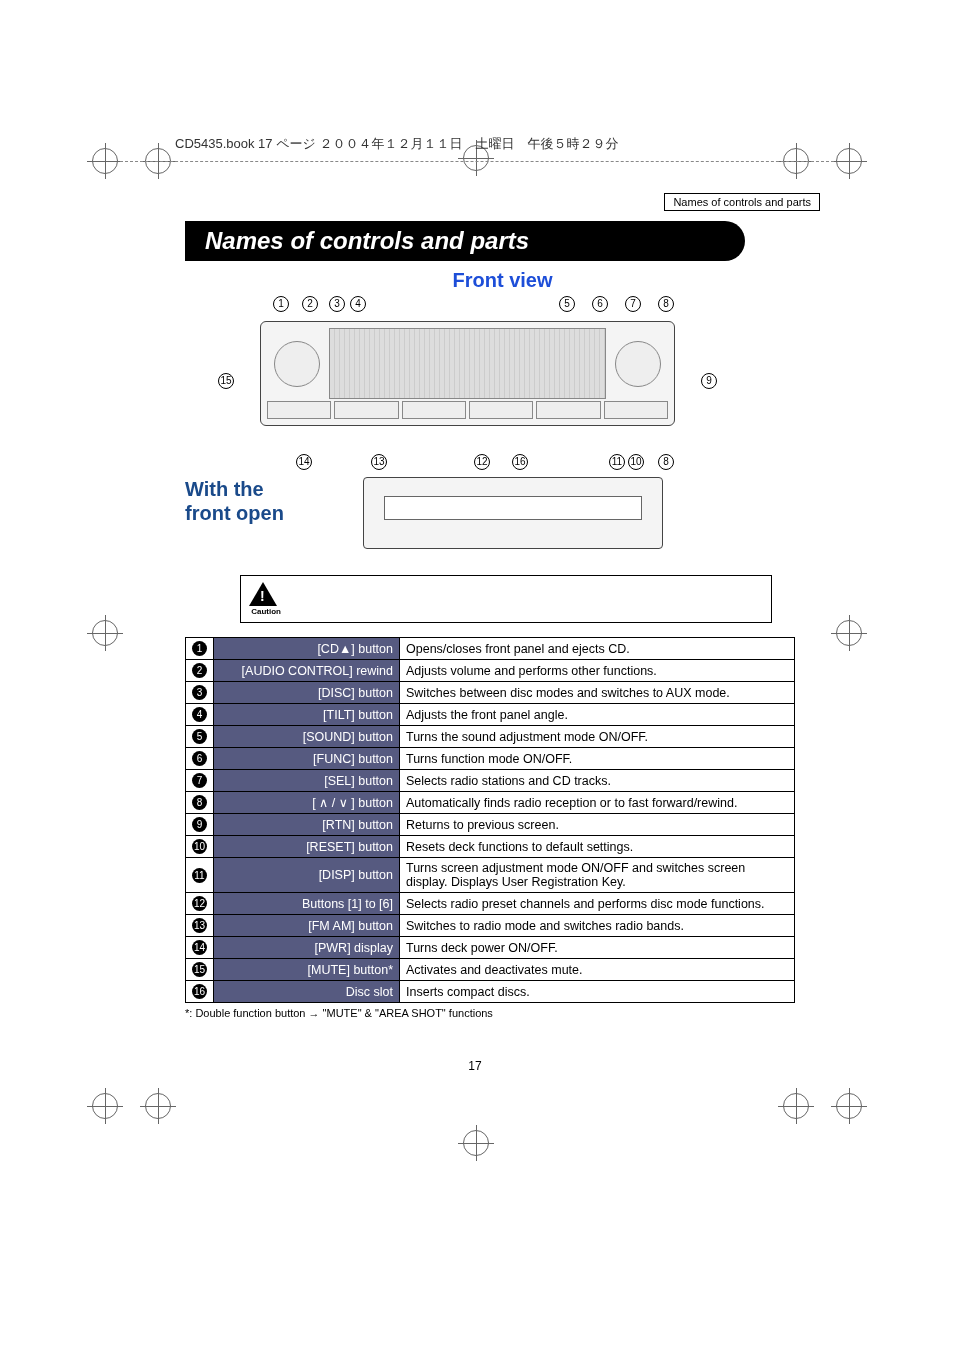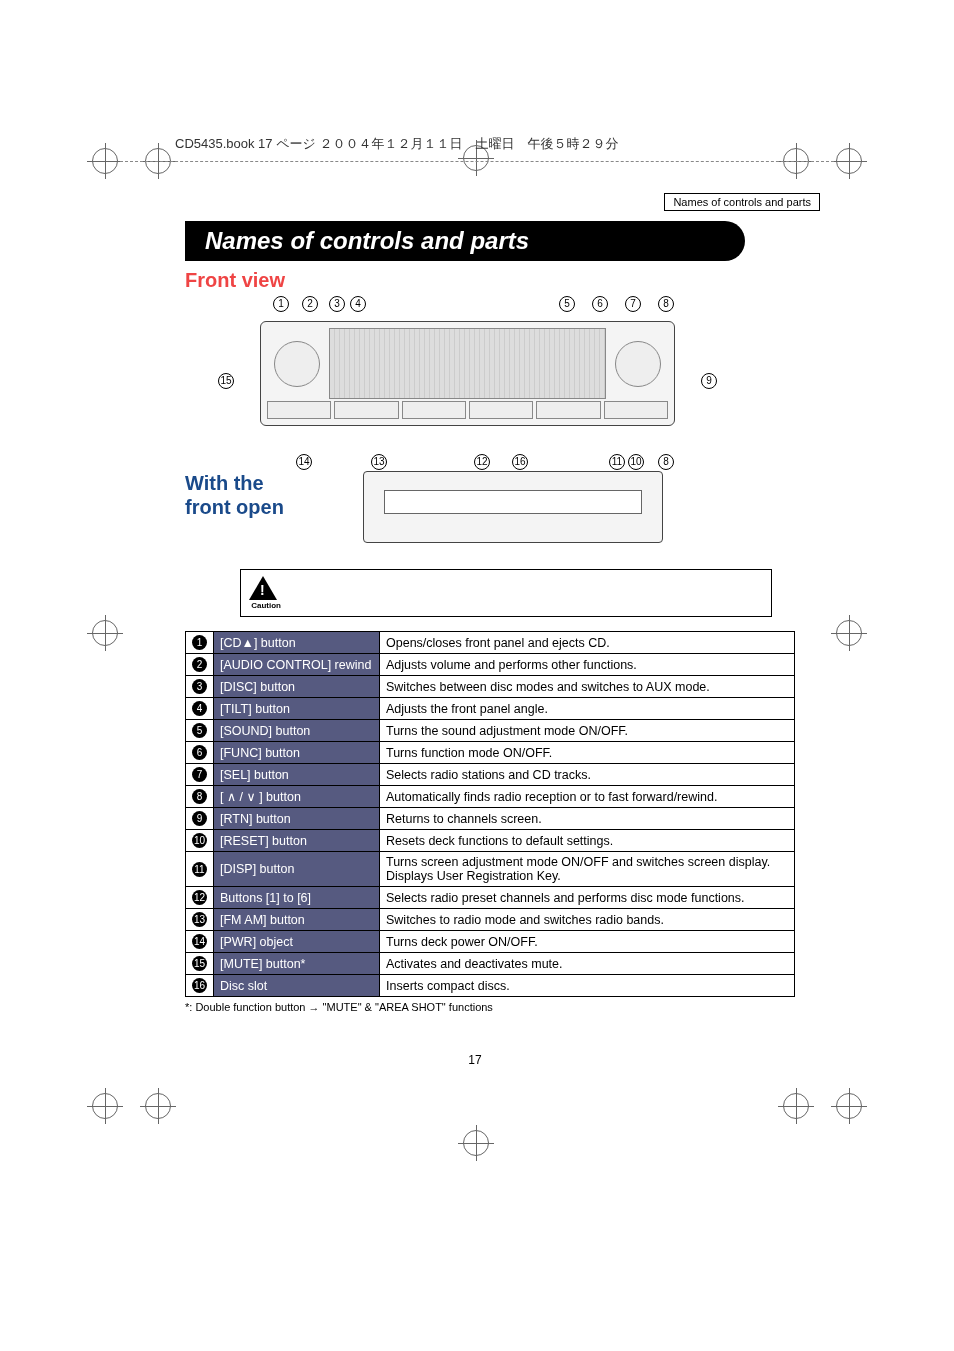--- a/index.html
+++ b/index.html
@@ -40,23 +40,24 @@
       font-style: italic;
       padding: 6px 20px;
       border-radius: 0 24px 24px 0;
       width: 560px;
       margin-bottom: 8px;
       margin-left: 55px;
     }
     .section-heading {
       font-size: 20px;
       font-weight: bold;
-      color: #ef4444;
+      color: #1d4ed8;
       margin-left: 55px;
       margin-bottom: 4px;
+      text-align: center;
     }
     .diagram-area {
       margin-left: 55px;
       height: 175px;
       position: relative;
     }
     .device-box {
       position: absolute;
       border: 1px solid #444;
       background: #f4f4f4;
@@ -73,20 +74,21 @@
       font-size: 10px;
       text-align: center;
       line-height: 14px;
       background: #fff;
     }
     .open-row {
       margin-left: 55px;
       display: flex;
       align-items: flex-start;
       gap: 28px;
+      margin-top: 6px;
     }
     .open-heading {
       font-size: 20px;
       font-weight: bold;
       color: #1a4a8a;
       line-height: 1.2;
       width: 150px;
     }
     .open-device {
       width: 300px;
@@ -165,23 +167,24 @@
       display: inline-block;
       width: 15px; height: 15px;
       background: #000;
       color: #fff;
       border-radius: 50%;
       font-size: 10px;
       line-height: 15px;
       text-align: center;
     }
     td.namecell {
-      width: 166px;
+      width: 186px;
       background: #565a80;
       color: #fff;
+      text-align: right;
     }
     td.desccell {
       background: #fff;
     }
     .footnote {
       font-size: 11px;
       margin-left: 55px;
       margin-top: 4px;
     }
     .page-number {
@@ -367,21 +370,21 @@
           <td class="desccell">Selects radio stations and CD tracks.</td>
         </tr>
         <tr>
           <td class="numcell"><span class="numcircle">8</span></td>
           <td class="namecell">[ ∧ / ∨ ] button</td>
           <td class="desccell">Automatically finds radio reception or to fast forward/rewind.</td>
         </tr>
         <tr>
           <td class="numcell"><span class="numcircle">9</span></td>
           <td class="namecell">[RTN] button</td>
-          <td class="desccell">Returns to channels screen.</td>
+          <td class="desccell">Returns to previous screen.</td>
         </tr>
         <tr>
           <td class="numcell"><span class="numcircle">10</span></td>
           <td class="namecell">[RESET] button</td>
           <td class="desccell">Resets deck functions to default settings.</td>
         </tr>
         <tr>
           <td class="numcell"><span class="numcircle">11</span></td>
           <td class="namecell">[DISP] button</td>
           <td class="desccell">Turns screen adjustment mode ON/OFF and switches screen display. Displays User Registration Key.</td>
@@ -391,21 +394,21 @@
           <td class="namecell">Buttons [1] to [6]</td>
           <td class="desccell">Selects radio preset channels and performs disc mode functions.</td>
         </tr>
         <tr>
           <td class="numcell"><span class="numcircle">13</span></td>
           <td class="namecell">[FM AM] button</td>
           <td class="desccell">Switches to radio mode and switches radio bands.</td>
         </tr>
         <tr>
           <td class="numcell"><span class="numcircle">14</span></td>
-          <td class="namecell">[PWR] object</td>
+          <td class="namecell">[PWR] display</td>
           <td class="desccell">Turns deck power ON/OFF.</td>
         </tr>
         <tr>
           <td class="numcell"><span class="numcircle">15</span></td>
           <td class="namecell">[MUTE] button*</td>
           <td class="desccell">Activates and deactivates mute.</td>
         </tr>
         <tr>
           <td class="numcell"><span class="numcircle">16</span></td>
           <td class="namecell">Disc slot</td>

